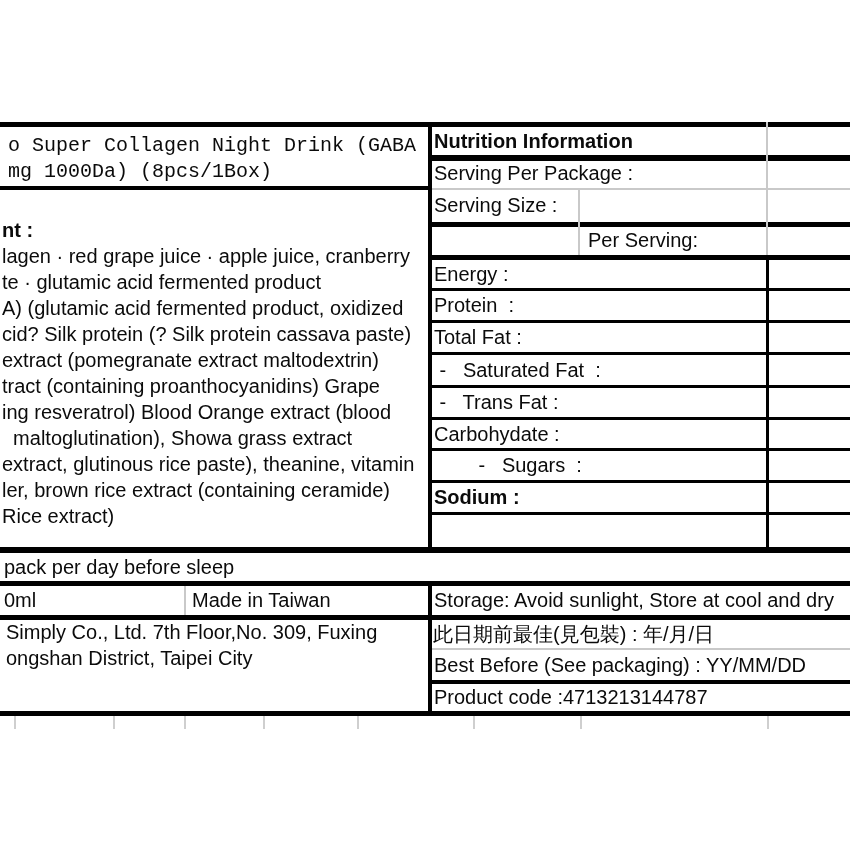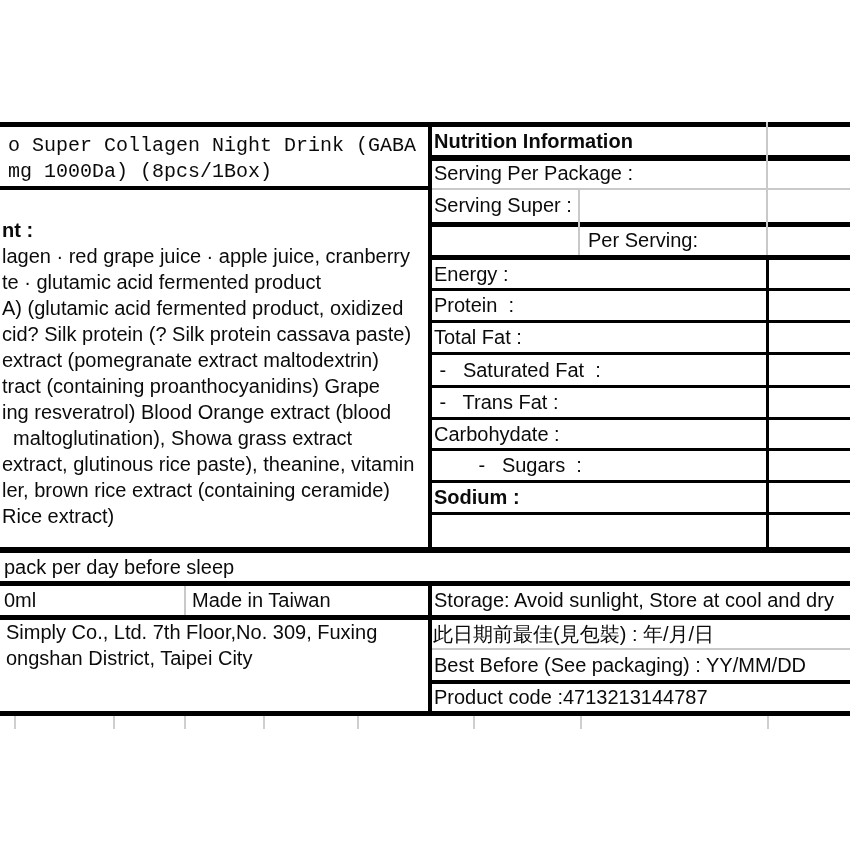--- a/index.html
+++ b/index.html
@@ -47,21 +47,21 @@
     <div class="tl">tract (containing proanthocyanidins) Grape</div>
     <div class="tl">ing resveratrol) Blood Orange extract (blood</div>
     <div class="tl">  maltoglutination), Showa grass extract</div>
     <div class="tl">extract, glutinous rice paste), theanine, vitamin</div>
     <div class="tl">ler, brown rice extract (containing ceramide)</div>
     <div class="tl">Rice extract)</div>
   </div>
 
   <div class="cell bold" style="left:434px;top:127px;width:326px;height:28px;line-height:28px;">Nutrition Information</div>
   <div class="cell" style="left:434px;top:159px;width:326px;height:28px;line-height:28px;">Serving Per Package :</div>
-  <div class="cell" style="left:434px;top:190px;width:140px;height:31px;line-height:31px;">Serving Super :</div>
+  <div class="cell" style="left:434px;top:190px;width:140px;height:31px;line-height:31px;">Serving Size :</div>
   <div class="cell" style="left:588px;top:226px;width:174px;height:28px;line-height:28px;">Per Serving:</div>
 
   <div class="cell" style="left:434px;top:260px;width:328px;height:28px;line-height:28px;">Energy :</div>
   <div class="cell" style="left:434px;top:291px;width:328px;height:29px;line-height:29px;">Protein  :</div>
   <div class="cell" style="left:434px;top:323px;width:328px;height:29px;line-height:29px;">Total Fat :</div>
   <div class="cell" style="left:434px;top:355px;width:328px;height:30px;line-height:30px;"> -   Saturated Fat  :</div>
   <div class="cell" style="left:434px;top:388px;width:328px;height:29px;line-height:29px;"> -   Trans Fat :</div>
   <div class="cell" style="left:434px;top:420px;width:328px;height:28px;line-height:28px;">Carbohydate :</div>
   <div class="cell" style="left:434px;top:451px;width:328px;height:29px;line-height:29px;margin-left:39px;"> -   Sugars  :</div>
   <div class="cell" style="left:434px;top:483px;width:328px;height:29px;line-height:29px;font-weight:bold;">Sodium :</div>

